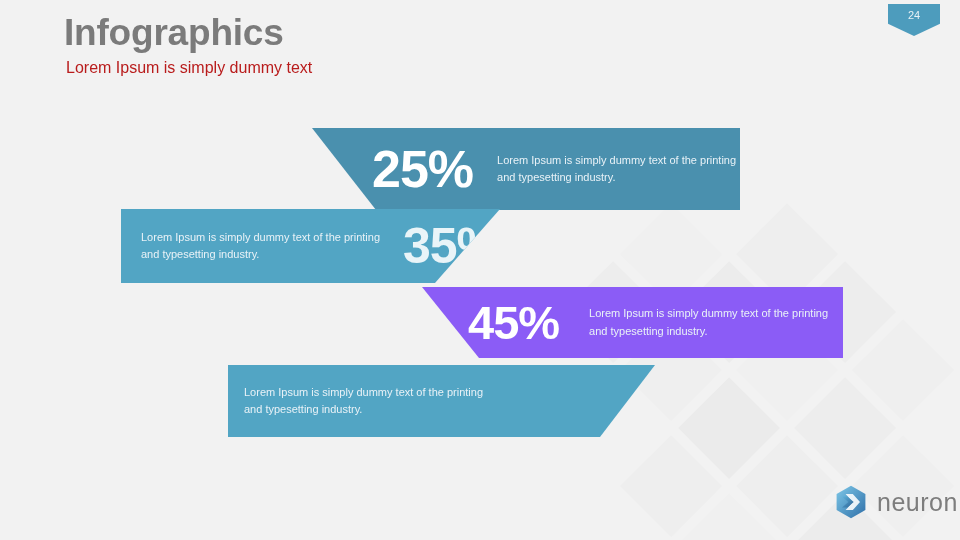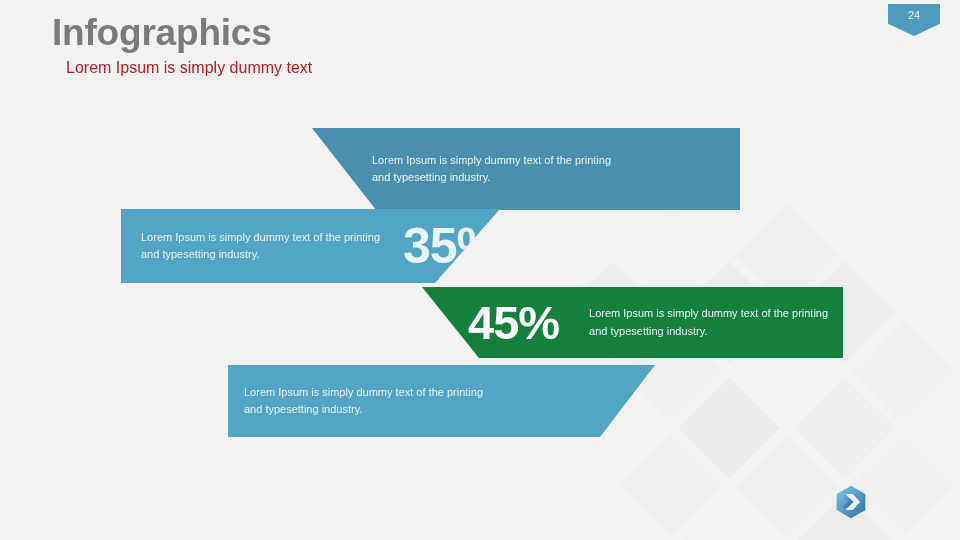--- a/index.html
+++ b/index.html
@@ -20,21 +20,21 @@
   
   #bg-pattern {
     position: absolute;
     inset: 0;
     pointer-events: none;
   }
 
   
   #page-title {
     position: absolute;
-    left: 52px;
+    left: 64px;
     top: 12px;
     font-size: 37px;
     font-weight: bold;
     color: #7b7b7b;
     letter-spacing: -0.2px;
   }
   #page-subtitle {
     position: absolute;
     left: 66px;
     top: 59px;
@@ -105,21 +105,21 @@
   }
   #band-2 .pct { font-size: 50px; color: #e9f4f8; }
   #band-2 .desc { max-width: 258px; }
 
   
   #band-3 {
     left: 422px;
     top: 287px;
     width: 421px;
     height: 71px;
-    background: #15803d;
+    background: #8b5cf6;
     clip-path: polygon(0 0, 100% 0, 100% 100%, 57px 100%);
     padding-left: 46px;
     gap: 30px;
   }
   #band-3 .pct { font-size: 47px; }
 
   
   #band-4 {
     left: 228px;
     top: 365px;
@@ -172,20 +172,21 @@
       <rect x="824" y="496" width="72" height="72" fill="#f0f0f0"></rect>
     </g>
   </svg>
 
   <div id="page-title">Infographics</div>
   <div id="page-subtitle">Lorem Ipsum is simply dummy text</div>
 
   <div id="slide-number-badge">24</div>
 
   <div class="band" id="band-1">
+    <div class="pct">25%</div>
     <div class="desc">Lorem Ipsum is simply dummy text of the printing and typesetting industry.</div>
   </div>
 
   <div class="band" id="band-2">
     <div class="desc">Lorem Ipsum is simply dummy text of the printing and typesetting industry.</div>
     <div class="pct">35%</div>
   </div>
 
   <div class="band" id="band-3">
     <div class="pct">45%</div>
@@ -205,15 +206,16 @@
         </linearGradient>
         <linearGradient id="gB" x1="0" y1="0" x2="1" y2="1">
           <stop offset="0%" stop-color="#5fb4dc"></stop>
           <stop offset="100%" stop-color="#2b5f93"></stop>
         </linearGradient>
       </defs>
       <polygon points="20,2 36,11 36,29 20,38 4,29 4,11" fill="url(#gA)"></polygon>
       <polygon points="14,11 22,11 30,20 22,29 14,29 22,20" fill="#ffffff" opacity="0.88"></polygon>
       <polygon points="10,14 16,14 23,20 16,26 10,26 17,20" fill="url(#gB)" opacity="0.95"></polygon>
     </svg>
+    <span class="wordmark">neuron</span>
   </div>
 
 </div>
 
 </body></html>

